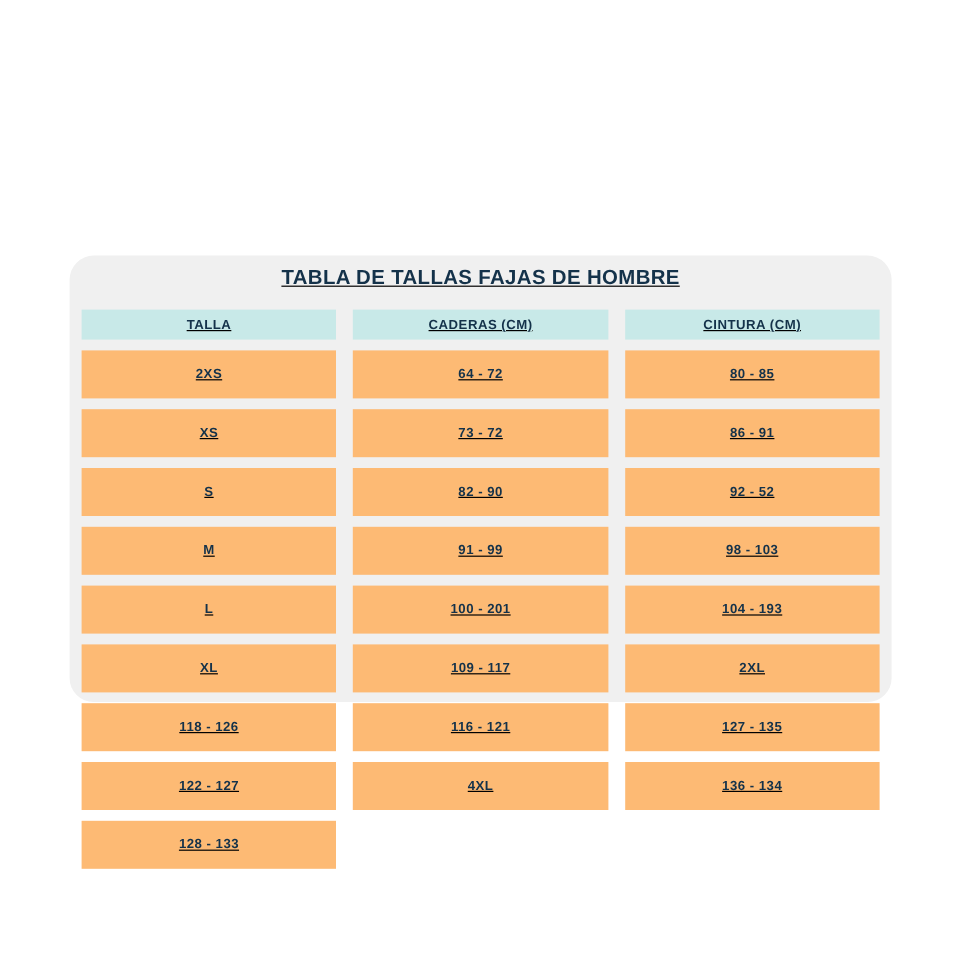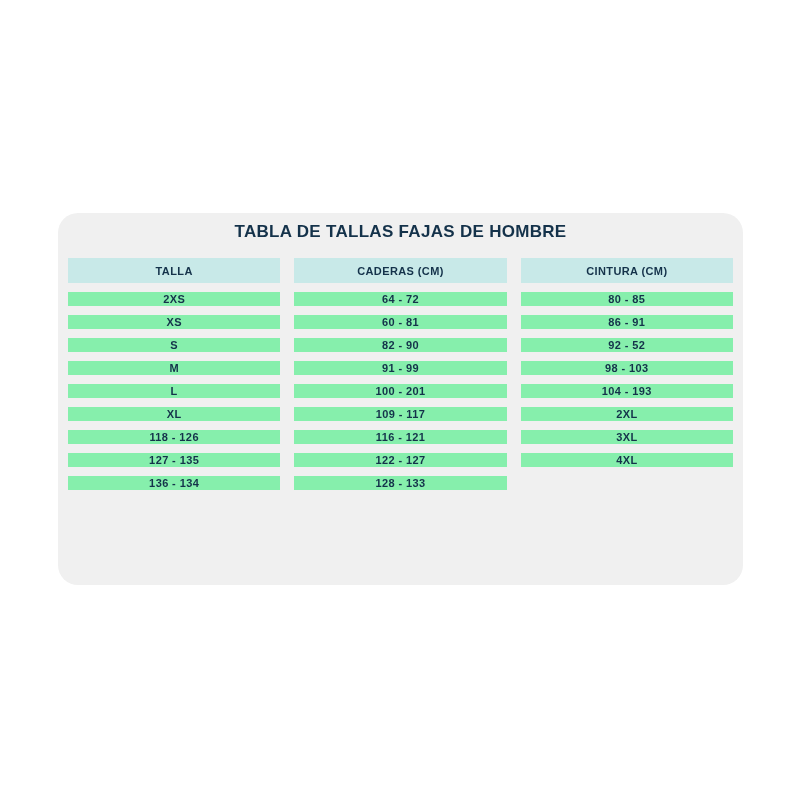--- a/index.html
+++ b/index.html
@@ -18,20 +18,21 @@
   .card {
     position: absolute;
     left: 58px;
     top: 213px;
     width: 685px;
     height: 372px;
     box-sizing: border-box;
     background: #f0f0f0;
     border-radius: 20px;
     padding: 8px 10px 14px 10px;
+    text-decoration: underline;
   }
   .card-title {
     text-align: center;
     font-size: 17px;
     line-height: 22px;
     font-weight: bold;
     letter-spacing: 0.3px;
     color: #14324a;
     margin: 0 0 15px 0;
   }
@@ -42,22 +43,22 @@
     row-gap: 9px;
   }
   .cell {
     display: flex;
     align-items: center;
     justify-content: center;
     font-weight: bold;
     font-size: 11px;
     letter-spacing: 0.4px;
     color: #14324a;
-    background: #86efac;
-    height: 14px;
+    background: #fdba74;
+    height: 40px;
   }
   .cell.header {
     background: #c8e9e8;
     height: 25px;
   }
 </style>
 </head>
 <body>
 
 <div class="page">
@@ -67,21 +68,21 @@
 
       <div class="cell header">TALLA</div>
       <div class="cell header">CADERAS (CM)</div>
       <div class="cell header">CINTURA (CM)</div>
 
       <div class="cell">2XS</div>
       <div class="cell">64 - 72</div>
       <div class="cell">80 - 85</div>
 
       <div class="cell">XS</div>
-      <div class="cell">60 - 81</div>
+      <div class="cell">73 - 72</div>
       <div class="cell">86 - 91</div>
 
       <div class="cell">S</div>
       <div class="cell">82 - 90</div>
       <div class="cell">92 - 52</div>
 
       <div class="cell">M</div>
       <div class="cell">91 - 99</div>
       <div class="cell">98 - 103</div>
 
@@ -89,21 +90,20 @@
       <div class="cell">100 - 201</div>
       <div class="cell">104 - 193</div>
 
       <div class="cell">XL</div>
       <div class="cell">109 - 117</div>
 
       <div class="cell">2XL</div>
       <div class="cell">118 - 126</div>
       <div class="cell">116 - 121</div>
 
-      <div class="cell">3XL</div>
       <div class="cell">127 - 135</div>
       <div class="cell">122 - 127</div>
 
       <div class="cell">4XL</div>
       <div class="cell">136 - 134</div>
       <div class="cell">128 - 133</div>
 
     </div>
   </div>
 </div>

